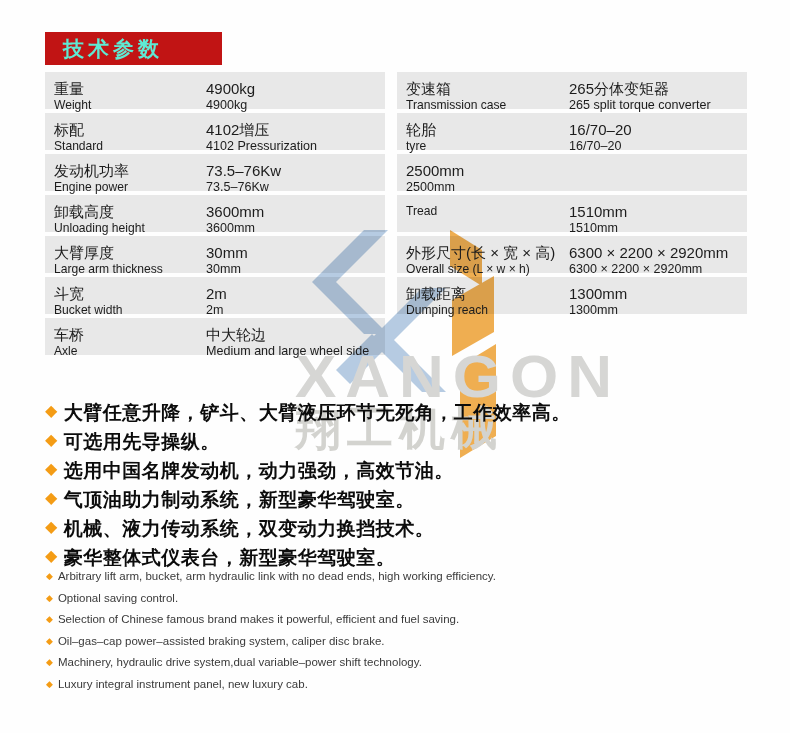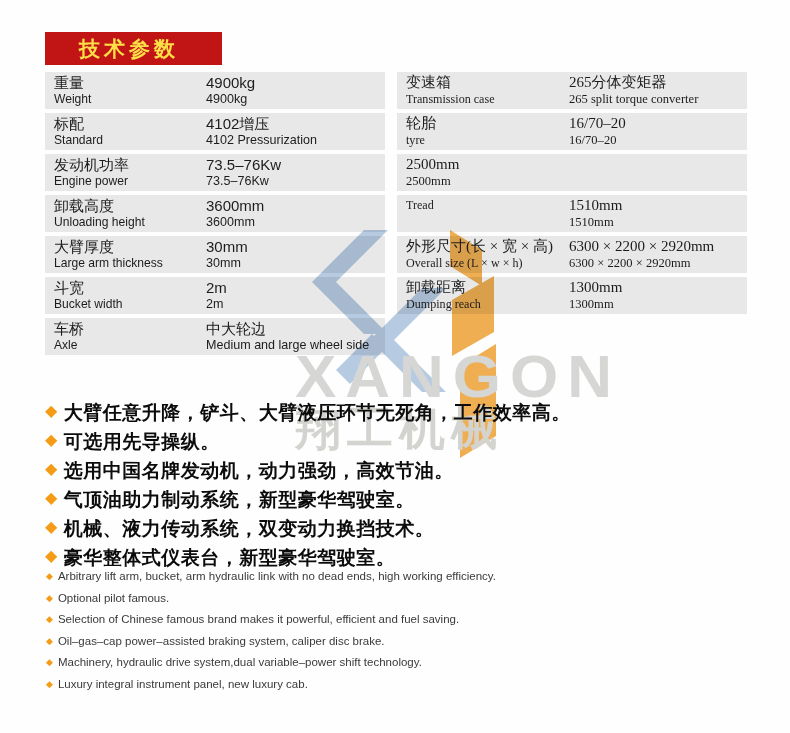--- a/index.html
+++ b/index.html
@@ -11,30 +11,30 @@
   .wm-logo { position:absolute; left:300px; top:220px; }
   .wm-brand { position:absolute; left:248px; top:341px; width:420px; text-align:center;
               font-size:62px; font-weight:bold; letter-spacing:9px; color:#d6d6d4;
               transform:scaleY(0.95); white-space:nowrap; }
   .wm-brand-zh { position:absolute; left:295px; top:398px; width:320px; text-align:left;
               font-size:46px; font-weight:bold; letter-spacing:6px; color:#d3d3cf;
               white-space:nowrap; }
 
   
   .title-box { position:absolute; left:45px; top:32px; z-index:1; width:177px; height:33px;
-               background:#c11414; color:#fde047; display:flex; align-items:center;
-               padding-left:34px; font-size:21px; font-weight:bold; letter-spacing:4px; }
+               background:#c11414; color:#5eead4; display:flex; align-items:center;
+               padding-left:18px; font-size:21px; font-weight:bold; letter-spacing:4px; }
 
   
   .tables { position:absolute; left:45px; top:72px; z-index:1; width:702px; display:flex; gap:12px; }
   .col { display:flex; flex-direction:column; }
   .col-left  { width:340px; }
-  .col-right { width:406px;font-family:Liberation Serif, serif; }
+  .col-right { width:406px; }
   .row { height:37px; margin-bottom:4px; background:rgba(26,26,26,0.095);
-         display:flex; padding:2px 4px 0 9px; color:#1c1c1c; }
+         display:flex; padding:8px 4px 0 9px; color:#1c1c1c; }
   .lbl { flex:0 0 auto; }
   .col-left  .lbl { width:152px; }
   .col-right .lbl { width:163px; }
   .val { flex:1 1 auto; }
   .zh-line { font-size:15px; line-height:17px; white-space:nowrap; }
   .en-line { font-size:13.5px; line-height:16px; white-space:nowrap;
              transform:scaleX(0.93); transform-origin:0 50%; }
   .lbl .en-line { font-size:13px; }
 
   
@@ -232,21 +232,21 @@
       </div>
   </div>
 
   <div class="feat-en">
     <div class="item">
         <span class="dia">◆</span>
         <span>Arbitrary lift arm, bucket, arm hydraulic link with no dead ends, high working efficiency.</span>
       </div>
     <div class="item">
         <span class="dia">◆</span>
-        <span>Optional pilot famous.</span>
+        <span>Optional saving control.</span>
       </div>
     <div class="item">
         <span class="dia">◆</span>
         <span>Selection of Chinese famous brand makes it powerful, efficient and fuel saving.</span>
       </div>
     <div class="item">
         <span class="dia">◆</span>
         <span>Oil–gas–cap power–assisted braking system, caliper disc brake.</span>
       </div>
     <div class="item">

